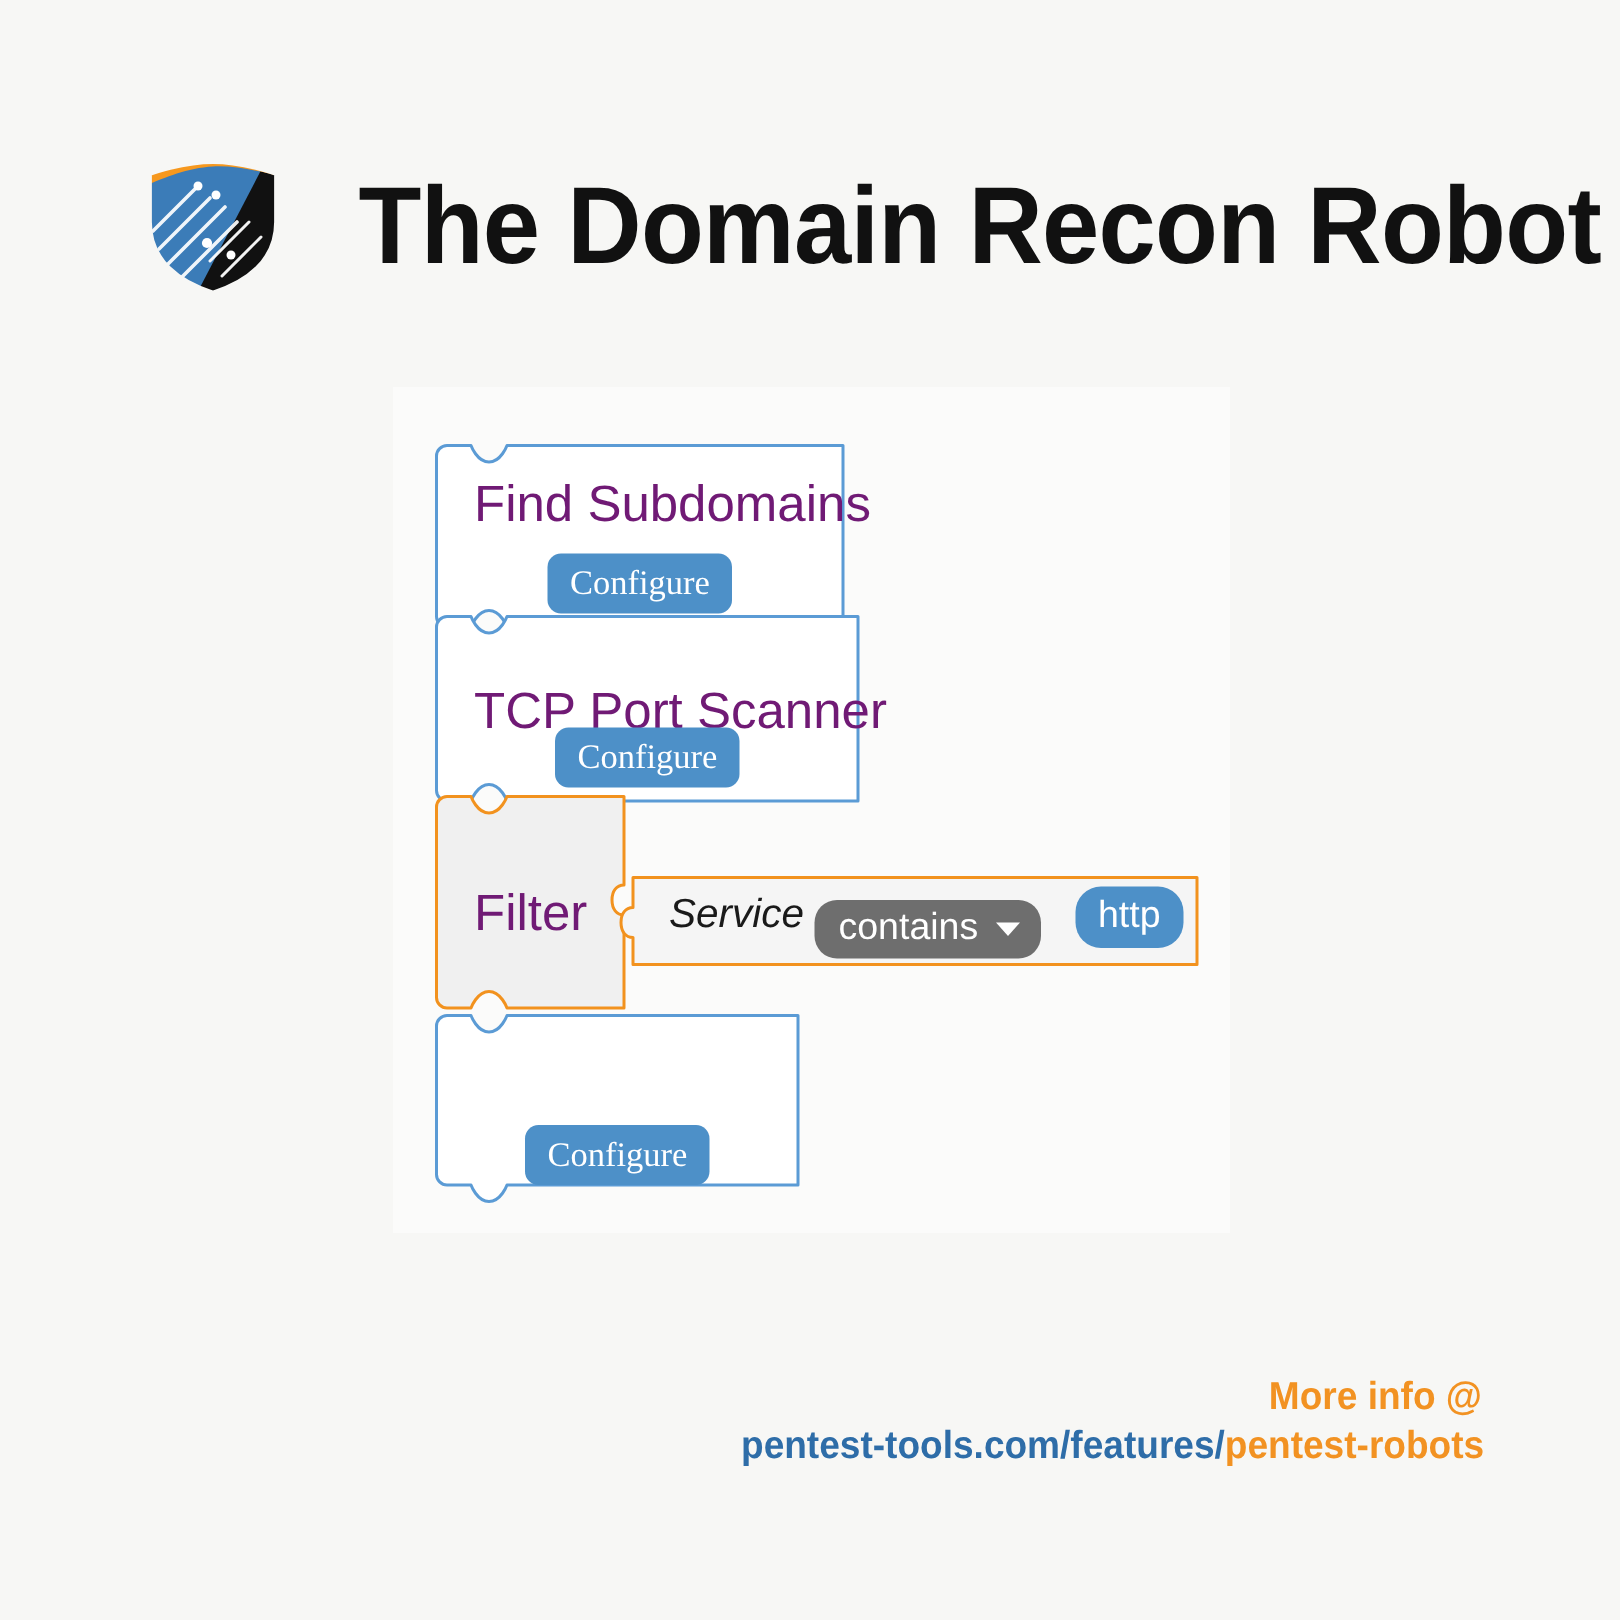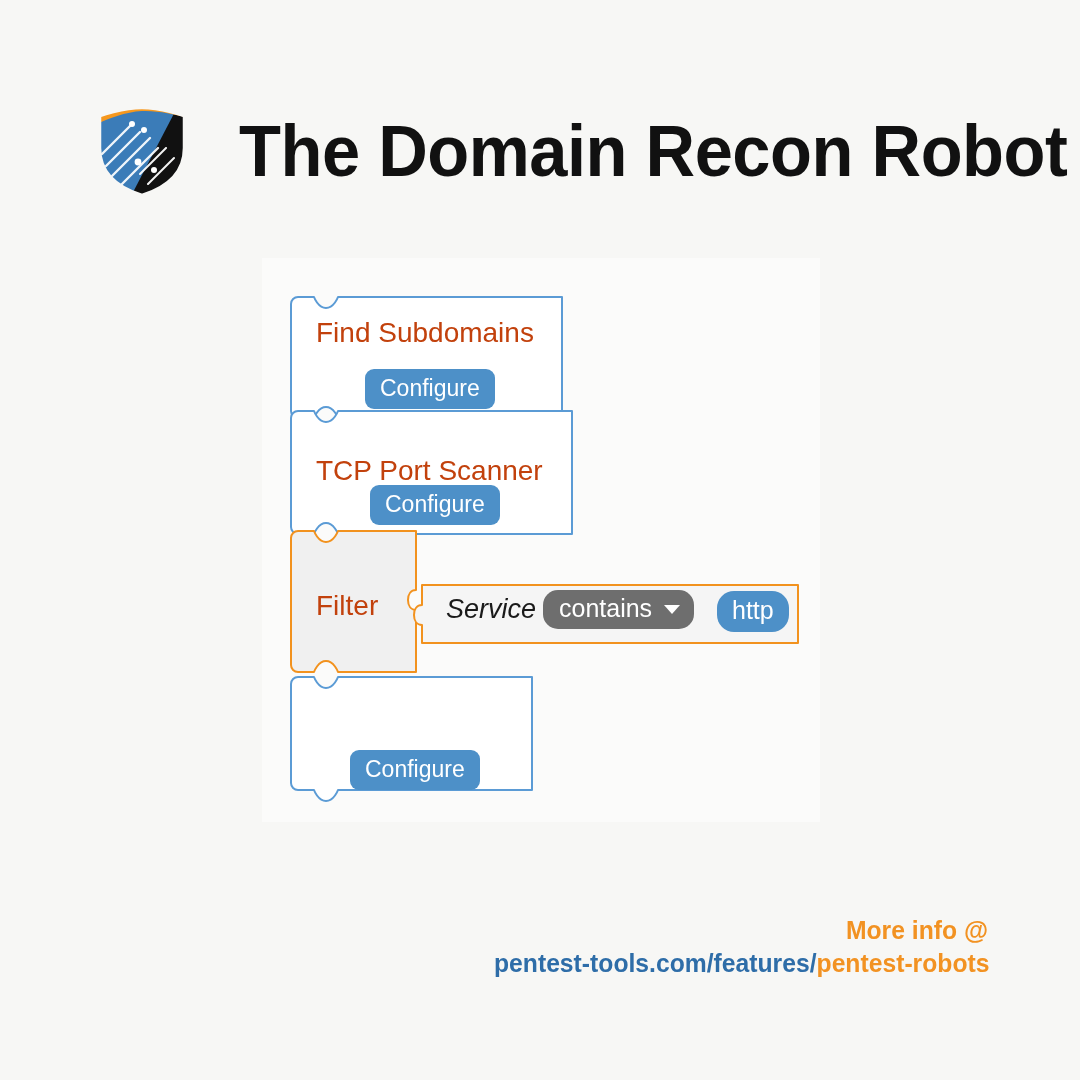--- a/index.html
+++ b/index.html
@@ -62,36 +62,36 @@
     width: 520px;
     height: 512px;
   }
   .block-svg {
     position: absolute;
     overflow: visible;
     display: block;
   }
   .block-label {
     position: absolute;
-    font-size: 28px;
-    color: #c2410c;
+    font-size: 34px;
+    color: #701a75;
     white-space: nowrap;
     line-height: 1;
   }
   .configure-btn {
     position: absolute;
     background: #4d90c8;
     color: #ffffff;
     font-size: 23px;
     border-radius: 9px;
     padding: 8px 15px 9px 15px;
     line-height: 1;
     white-space: nowrap;
     border: none;
-    font-family: Liberation Sans, sans-serif;
+    font-family: Liberation Serif, serif;
     cursor: pointer;
   }
 
   
   .cond-label {
     position: absolute;
     font-size: 27px;
     color: #1a1a1a;
     white-space: nowrap;
     line-height: 1;
@@ -236,21 +236,21 @@
   </svg>
   <div class="block-label" style="left:26px; top:296px;">Filter</div>
 
   <svg class="block-svg" style="left:122px; top:288px; width:388px; height:62px;" viewBox="0 0 388 62">
     <path d="M386,1 L10,1 L10,21
              C5,21 2,25 2,31 C2,37 5,41 10,41
              L10,59 L386,59 Z" fill="#f5f5f5" stroke="#f2921e" stroke-width="2" stroke-linejoin="round"></path>
   </svg>
   <div class="cond-label" style="left:156px; top:300px;">Service</div>
 
-  <div class="dropdown-pill" style="left:253px; top:294px;">
+  <div class="dropdown-pill" style="left:253px; top:304px;">
     <span>contains</span>
     <span class="caret-down"></span>
   </div>
 
   <div class="value-pill" style="left:427px; top:295px;">http</div>
 
   <svg class="block-svg" style="left:0px; top:380px; width:250px; height:132px;" viewBox="0 0 250 132">
     <path d="M8,1 L24,1 C24,1 28,12 36,12 C44,12 48,1 48,1 L242,1 L242,114
              L48,114 C48,114 44,125 36,125 C28,125 24,114 24,114 L8,114
              C4.2,114 1,110.8 1,107 L1,8 C1,4.2 4.2,1 8,1 Z" fill="#ffffff" stroke="#5b9bd5" stroke-width="2" stroke-linejoin="round"></path>

